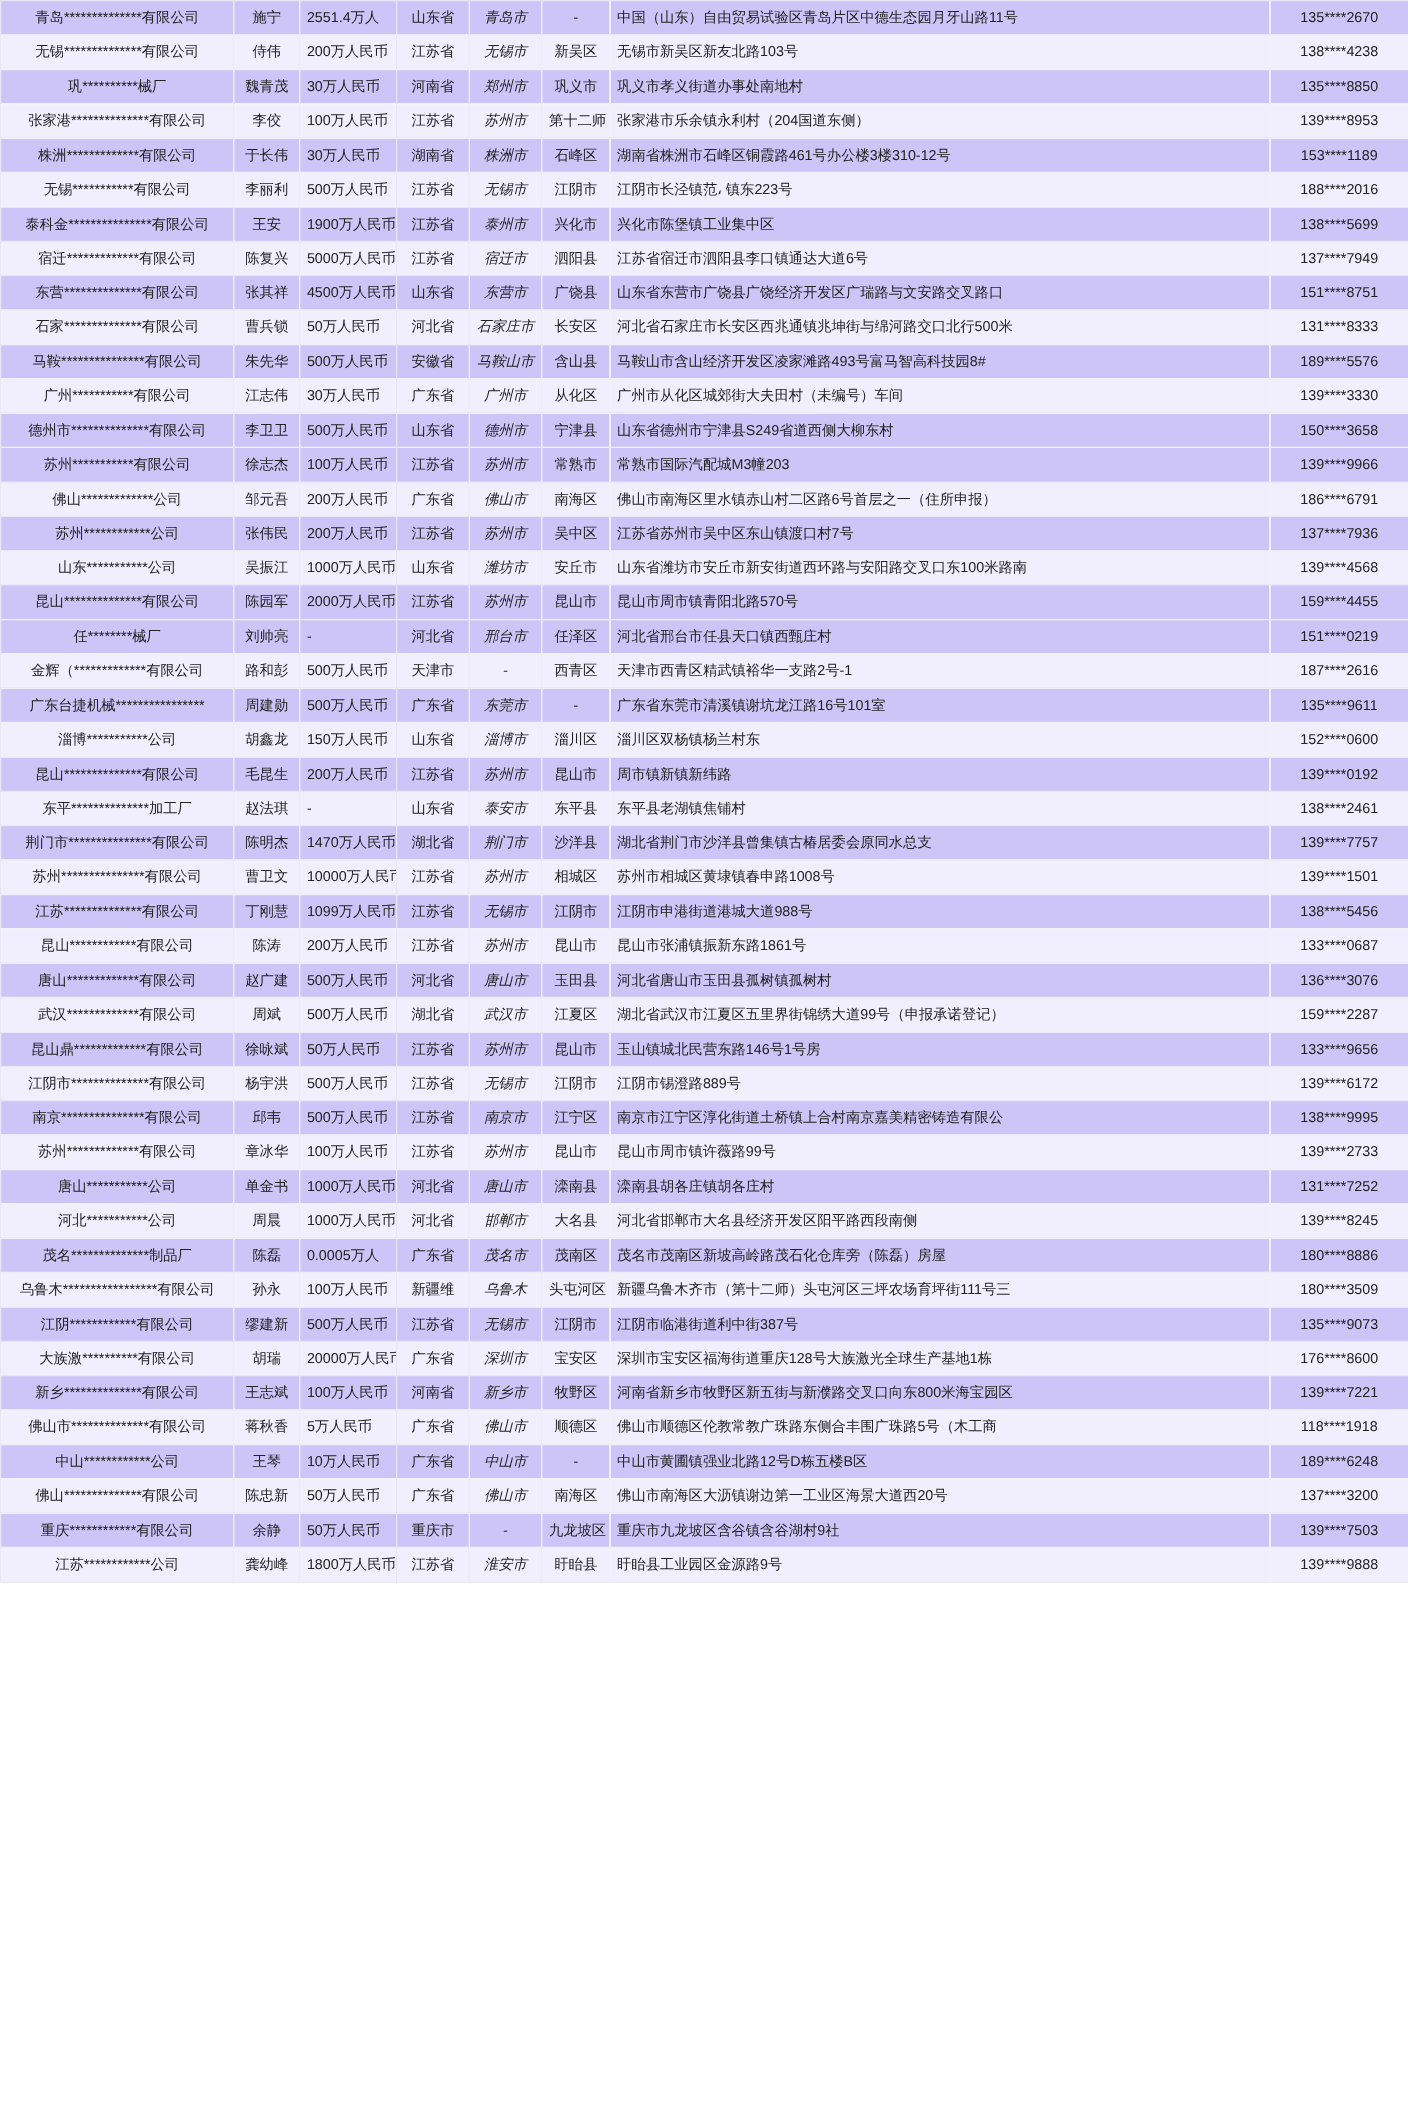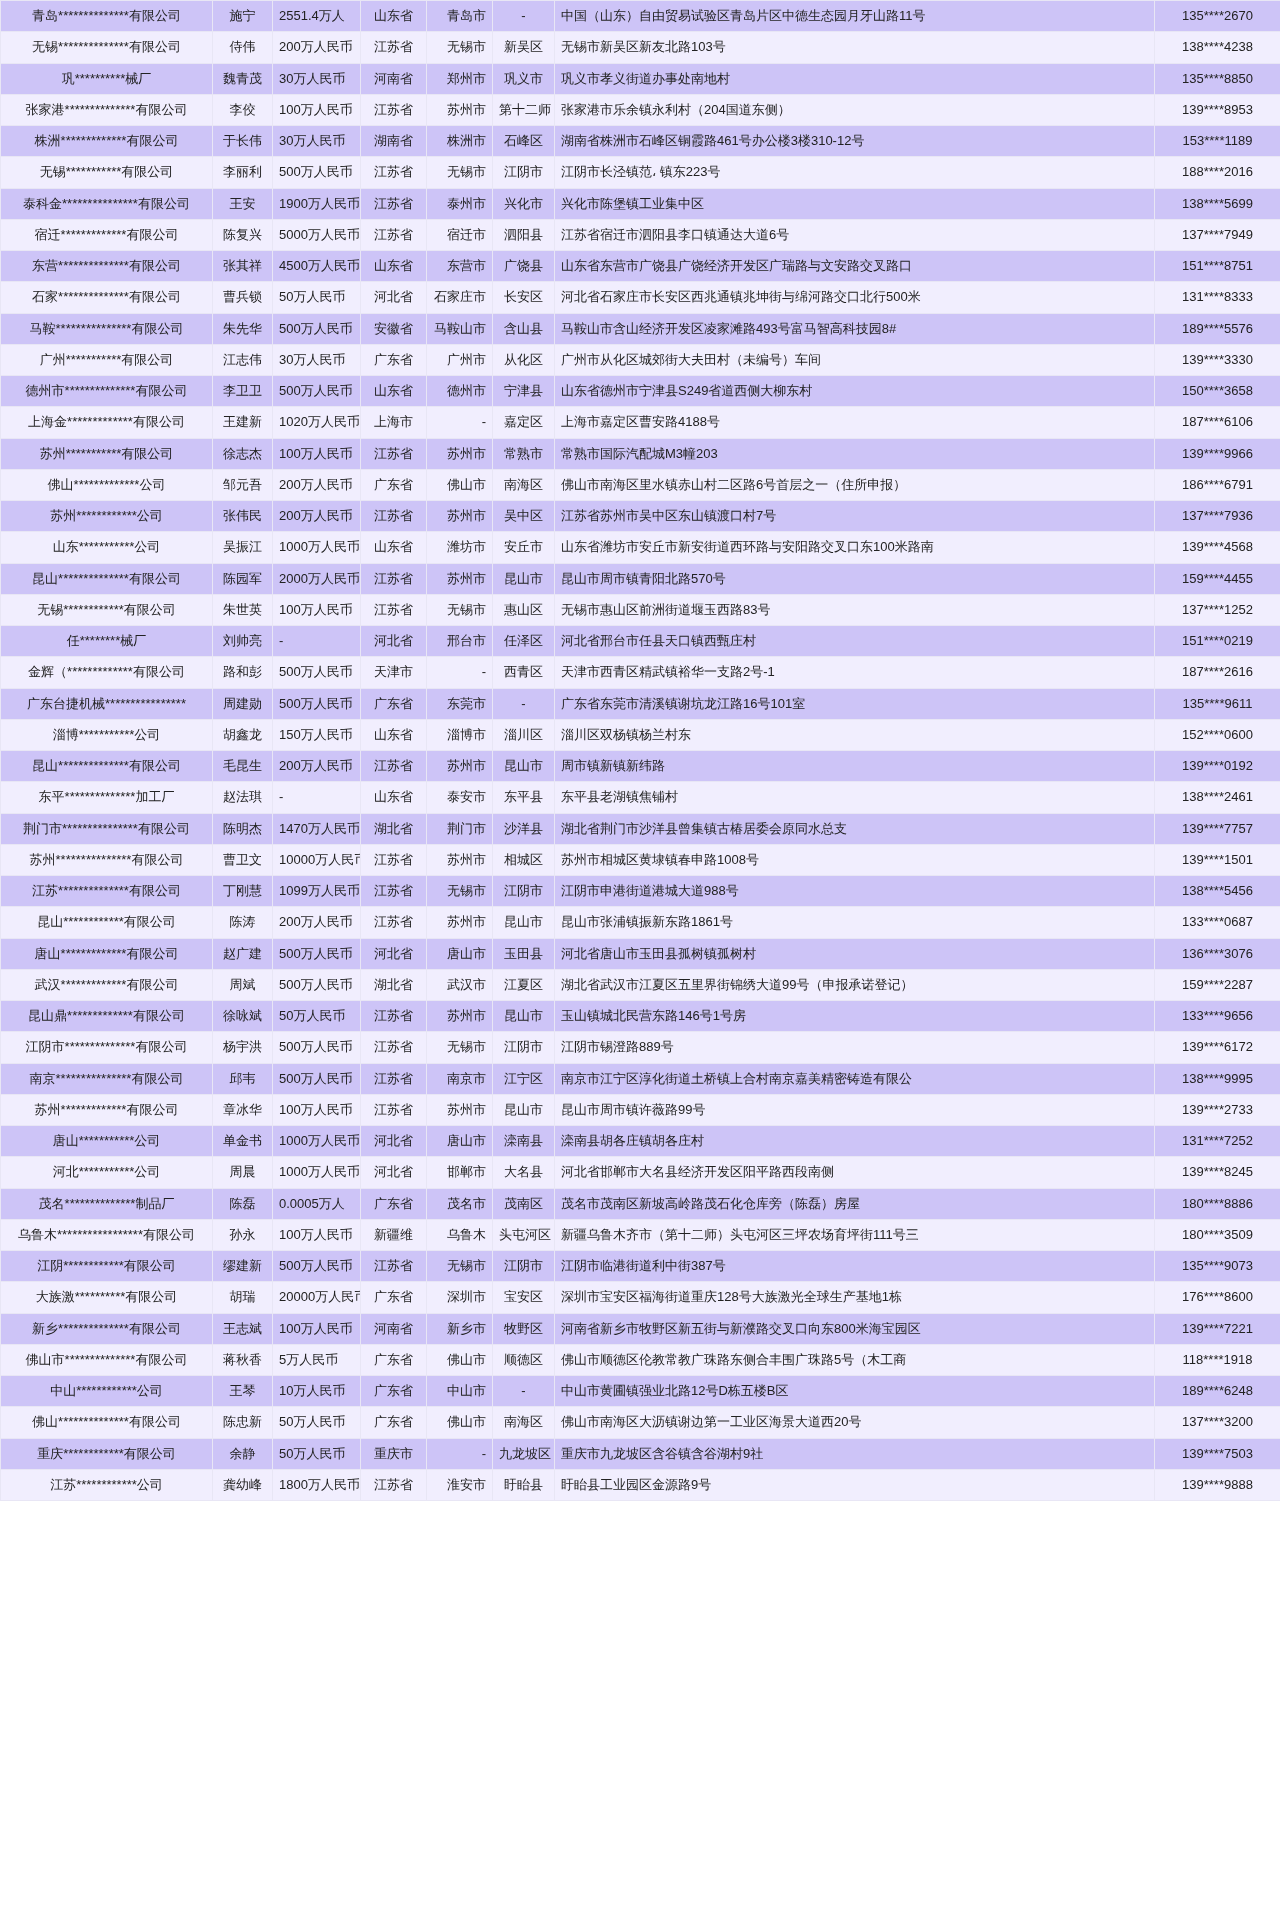--- a/index.html
+++ b/index.html
@@ -42,21 +42,21 @@
   col.c3 { width: 66px; }
   col.c4 { width: 66px; }
   col.c5 { width: 62px; }
   col.c6 { width: 600px; }
   col.c7 { width: 126px; }
 
   td.col-name { text-align: center; padding-left: 8px; }
   td.col-person { text-align: center; }
   td.col-capital { text-align: left; padding-left: 8px; }
   td.col-prov { text-align: center; }
-  td.col-city { text-align: right; }
+  td.col-city { text-align: center; font-style: italic; }
   td.col-dist { text-align: center; }
   td.col-addr { text-align: left; padding-left: 8px; white-space: nowrap; }
   td.col-phone { text-align: center; padding-left: 8px; }
 </style>
 </head>
 <body>
 
 <table class="data-table">
   <colgroup>
     <col class="c0">
@@ -192,30 +192,20 @@
       <tr class="row-odd">
         <td class="col-name">德州市**************有限公司</td>
         <td class="col-person">李卫卫</td>
         <td class="col-capital">500万人民币</td>
         <td class="col-prov">山东省</td>
         <td class="col-city">德州市</td>
         <td class="col-dist">宁津县</td>
         <td class="col-addr">山东省德州市宁津县S249省道西侧大柳东村</td>
         <td class="col-phone">150****3658</td>
       </tr>
-      <tr class="row-even">
-        <td class="col-name">上海金*************有限公司</td>
-        <td class="col-person">王建新</td>
-        <td class="col-capital">1020万人民币</td>
-        <td class="col-prov">上海市</td>
-        <td class="col-city">-</td>
-        <td class="col-dist">嘉定区</td>
-        <td class="col-addr">上海市嘉定区曹安路4188号</td>
-        <td class="col-phone">187****6106</td>
-      </tr>
       <tr class="row-odd">
         <td class="col-name">苏州***********有限公司</td>
         <td class="col-person">徐志杰</td>
         <td class="col-capital">100万人民币</td>
         <td class="col-prov">江苏省</td>
         <td class="col-city">苏州市</td>
         <td class="col-dist">常熟市</td>
         <td class="col-addr">常熟市国际汽配城M3幢203</td>
         <td class="col-phone">139****9966</td>
       </tr>
@@ -252,30 +242,20 @@
       <tr class="row-odd">
         <td class="col-name">昆山**************有限公司</td>
         <td class="col-person">陈园军</td>
         <td class="col-capital">2000万人民币</td>
         <td class="col-prov">江苏省</td>
         <td class="col-city">苏州市</td>
         <td class="col-dist">昆山市</td>
         <td class="col-addr">昆山市周市镇青阳北路570号</td>
         <td class="col-phone">159****4455</td>
       </tr>
-      <tr class="row-even">
-        <td class="col-name">无锡************有限公司</td>
-        <td class="col-person">朱世英</td>
-        <td class="col-capital">100万人民币</td>
-        <td class="col-prov">江苏省</td>
-        <td class="col-city">无锡市</td>
-        <td class="col-dist">惠山区</td>
-        <td class="col-addr">无锡市惠山区前洲街道堰玉西路83号</td>
-        <td class="col-phone">137****1252</td>
-      </tr>
       <tr class="row-odd">
         <td class="col-name">任********械厂</td>
         <td class="col-person">刘帅亮</td>
         <td class="col-capital">-</td>
         <td class="col-prov">河北省</td>
         <td class="col-city">邢台市</td>
         <td class="col-dist">任泽区</td>
         <td class="col-addr">河北省邢台市任县天口镇西甄庄村</td>
         <td class="col-phone">151****0219</td>
       </tr>

